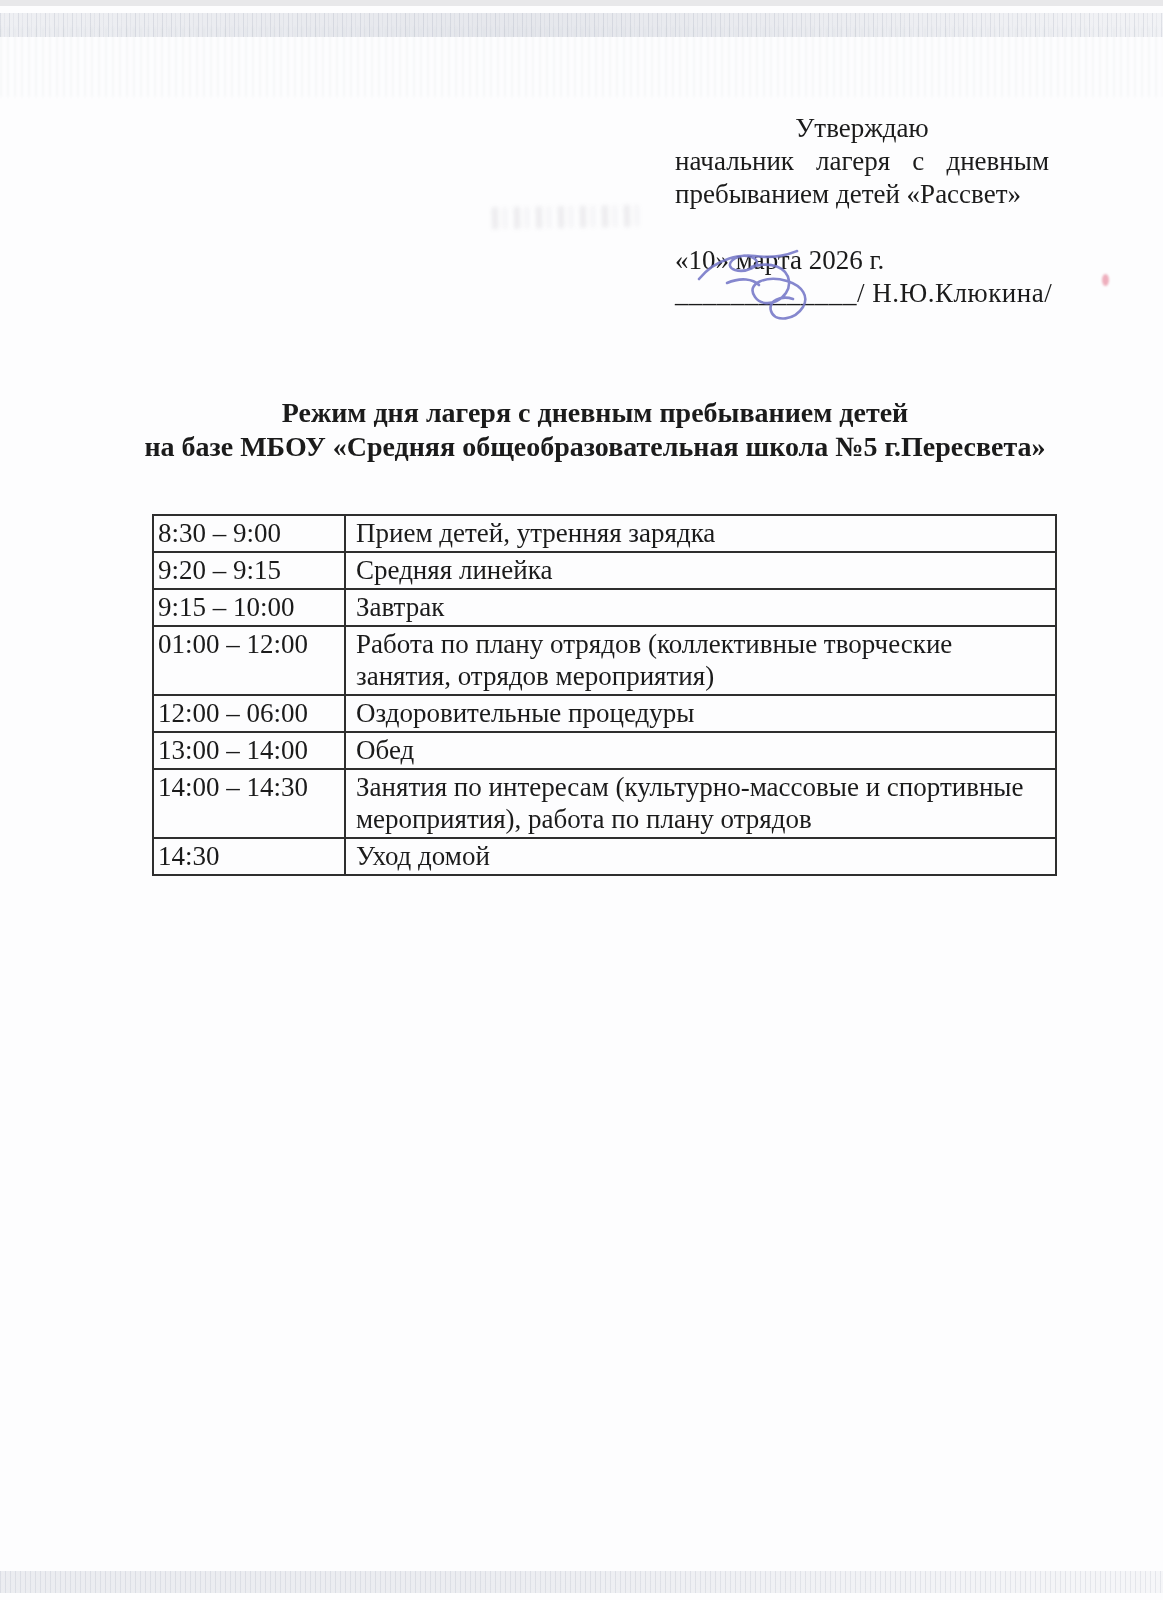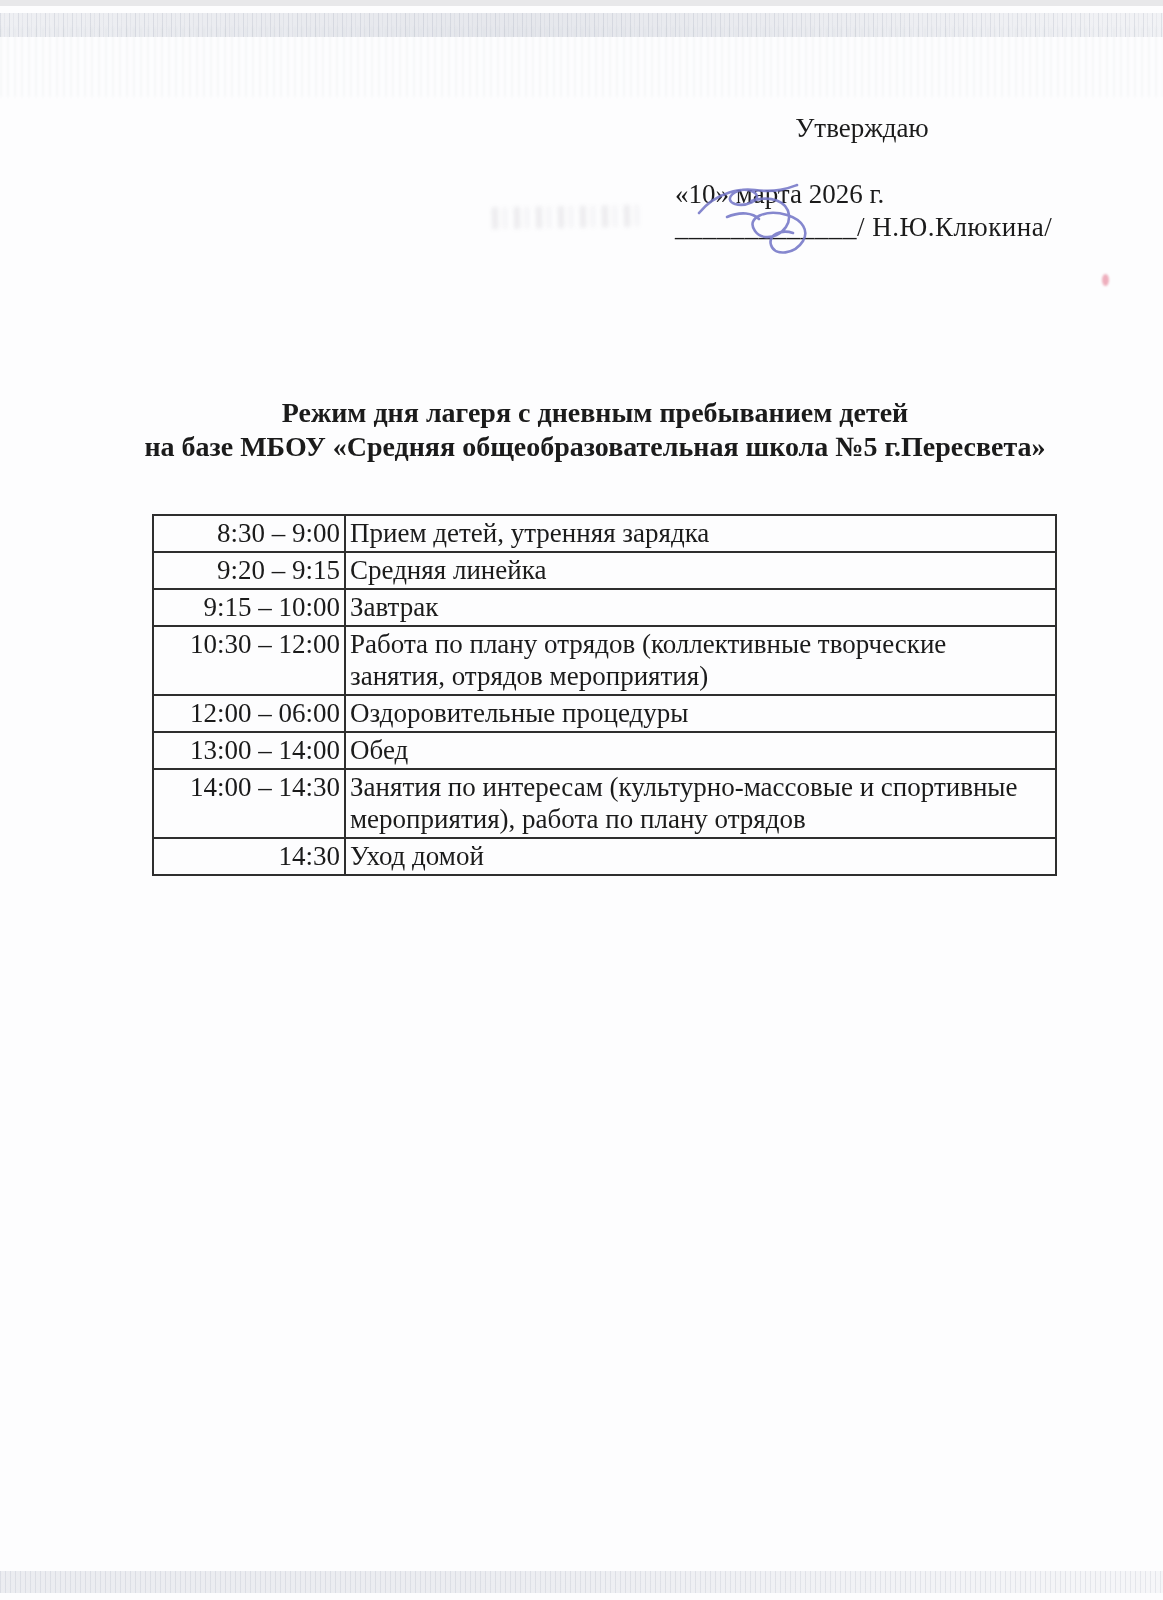--- a/index.html
+++ b/index.html
@@ -105,40 +105,41 @@
     font-size: 27px;
   }
   .schedule-table td {
     border: 2px solid #2e2e2e;
     line-height: 32px;
     padding: 1px 4px 2px 4px;
     vertical-align: top;
   }
   .schedule-table td.time {
     width: 182px;
-    text-align: right;
+    text-align: left;
   }
   .schedule-table td.activity {
-    padding-left: 4px;
+    padding-left: 10px;
     padding-right: 14px;
     border-radius: 12px;
   }
 </style>
 </head>
 <body>
 
 <div class="page">
 
   <div class="scan-band-top"></div>
   <div class="scan-band-bottom"></div>
   <div class="bleed-smudge"></div>
   <div class="pink-mark"></div>
 
   <div class="approval">
     <div class="line-center">Утверждаю</div>
+    <div class="line-justify">начальник лагеря с дневным пребыванием детей  «Рассвет»</div>
     <div class="date-line">«10» марта  2026 г.</div>
     <div class="signature-line">
       <span>_____________</span><span>/ Н.Ю.Клюкина/</span>
       <svg class="signature-ink" width="150" height="92" viewBox="0 0 150 92" aria-hidden="true">
         <g fill="none" stroke="#7577c8" stroke-width="2.6" stroke-linecap="round" opacity="0.88">
           <path d="M6,40 C22,20 52,12 62,20 C70,27 52,34 42,31 C30,27 40,14 62,17 C84,20 96,15 104,12"></path>
           <path d="M58,28 C78,22 94,28 96,42 C98,60 72,72 62,58 C52,44 74,36 94,42 C110,47 116,58 110,68 C102,81 82,84 78,72 C75,62 88,56 100,60"></path>
           <path d="M34,44 C48,38 60,40 66,46"></path>
         </g>
       </svg>
@@ -158,21 +159,21 @@
       </tr>
       <tr>
         <td class="time">9:20 – 9:15</td>
         <td class="activity">Средняя линейка</td>
       </tr>
       <tr>
         <td class="time">9:15 – 10:00</td>
         <td class="activity">Завтрак</td>
       </tr>
       <tr>
-        <td class="time">10:30 – 12:00</td>
+        <td class="time">01:00 – 12:00</td>
         <td class="activity">Работа по плану отрядов (коллективные творческие занятия, отрядов мероприятия)</td>
       </tr>
       <tr>
         <td class="time">12:00 – 06:00</td>
         <td class="activity">Оздоровительные процедуры</td>
       </tr>
       <tr>
         <td class="time">13:00 – 14:00</td>
         <td class="activity">Обед</td>
       </tr>

